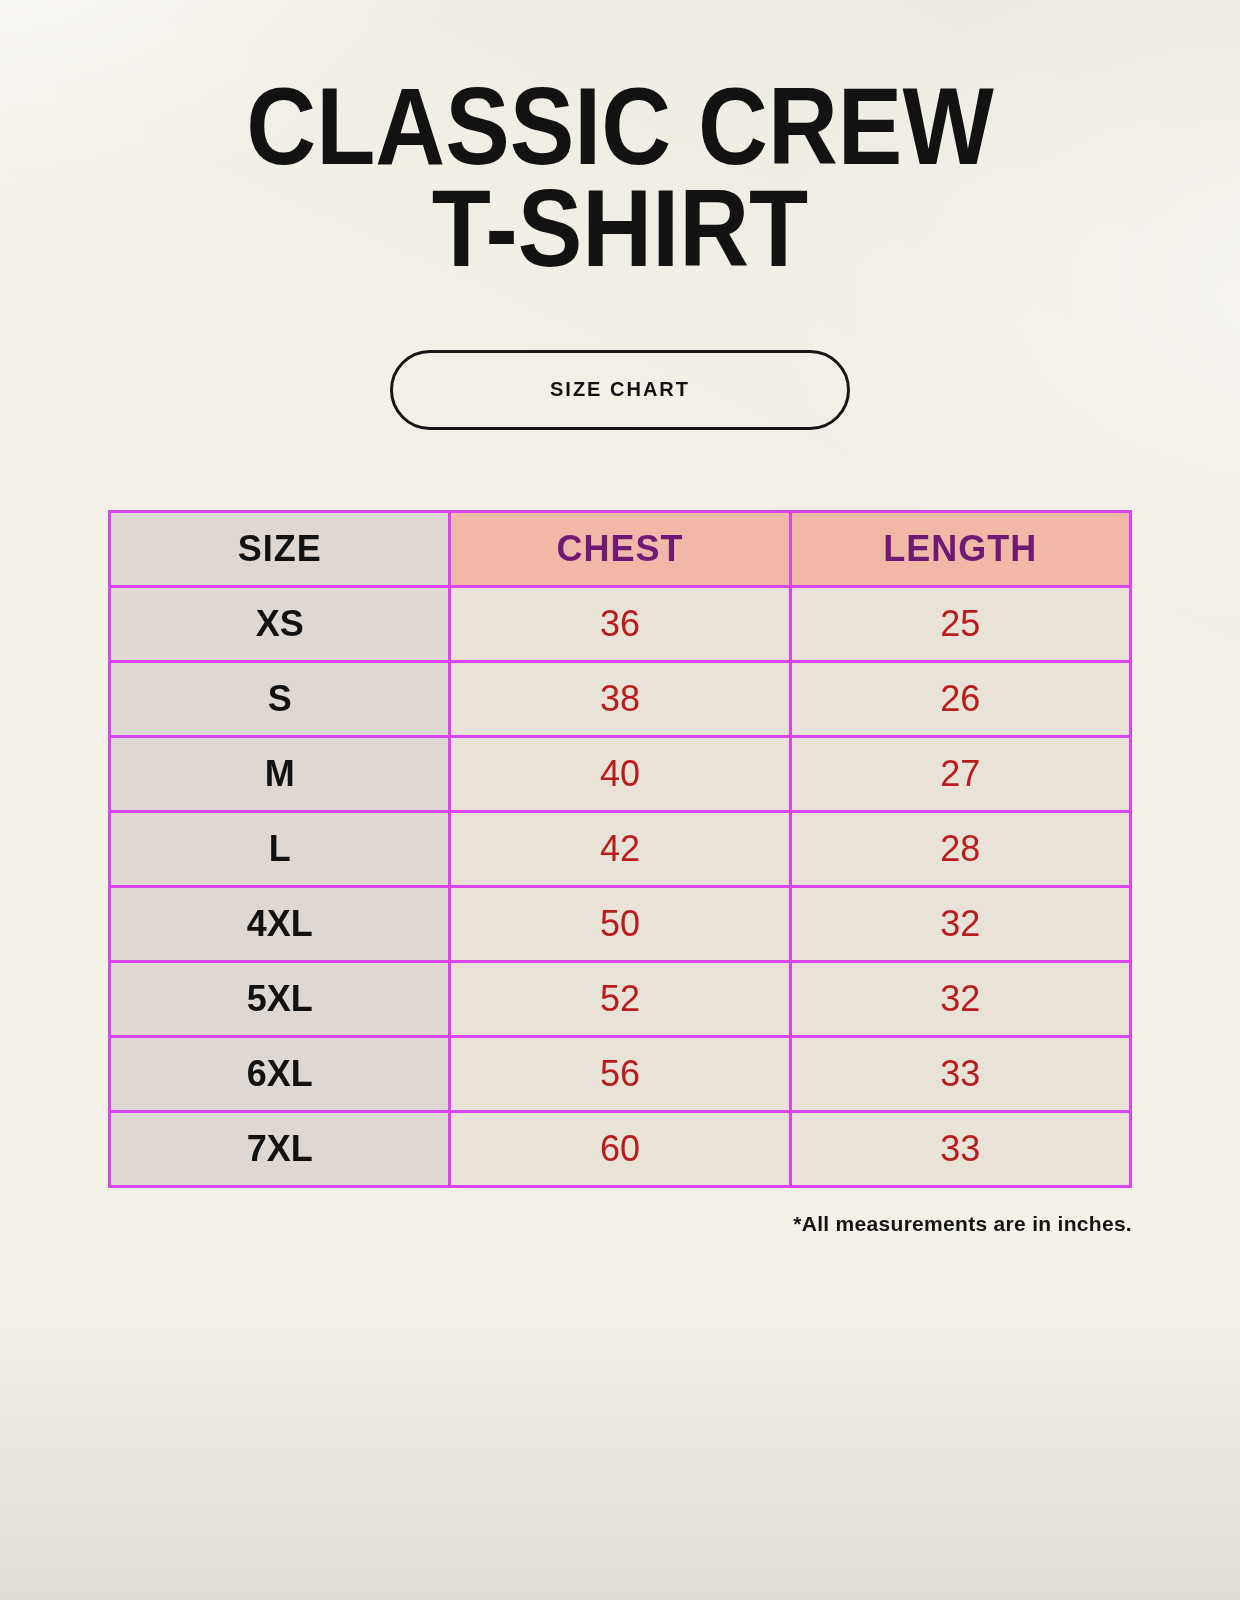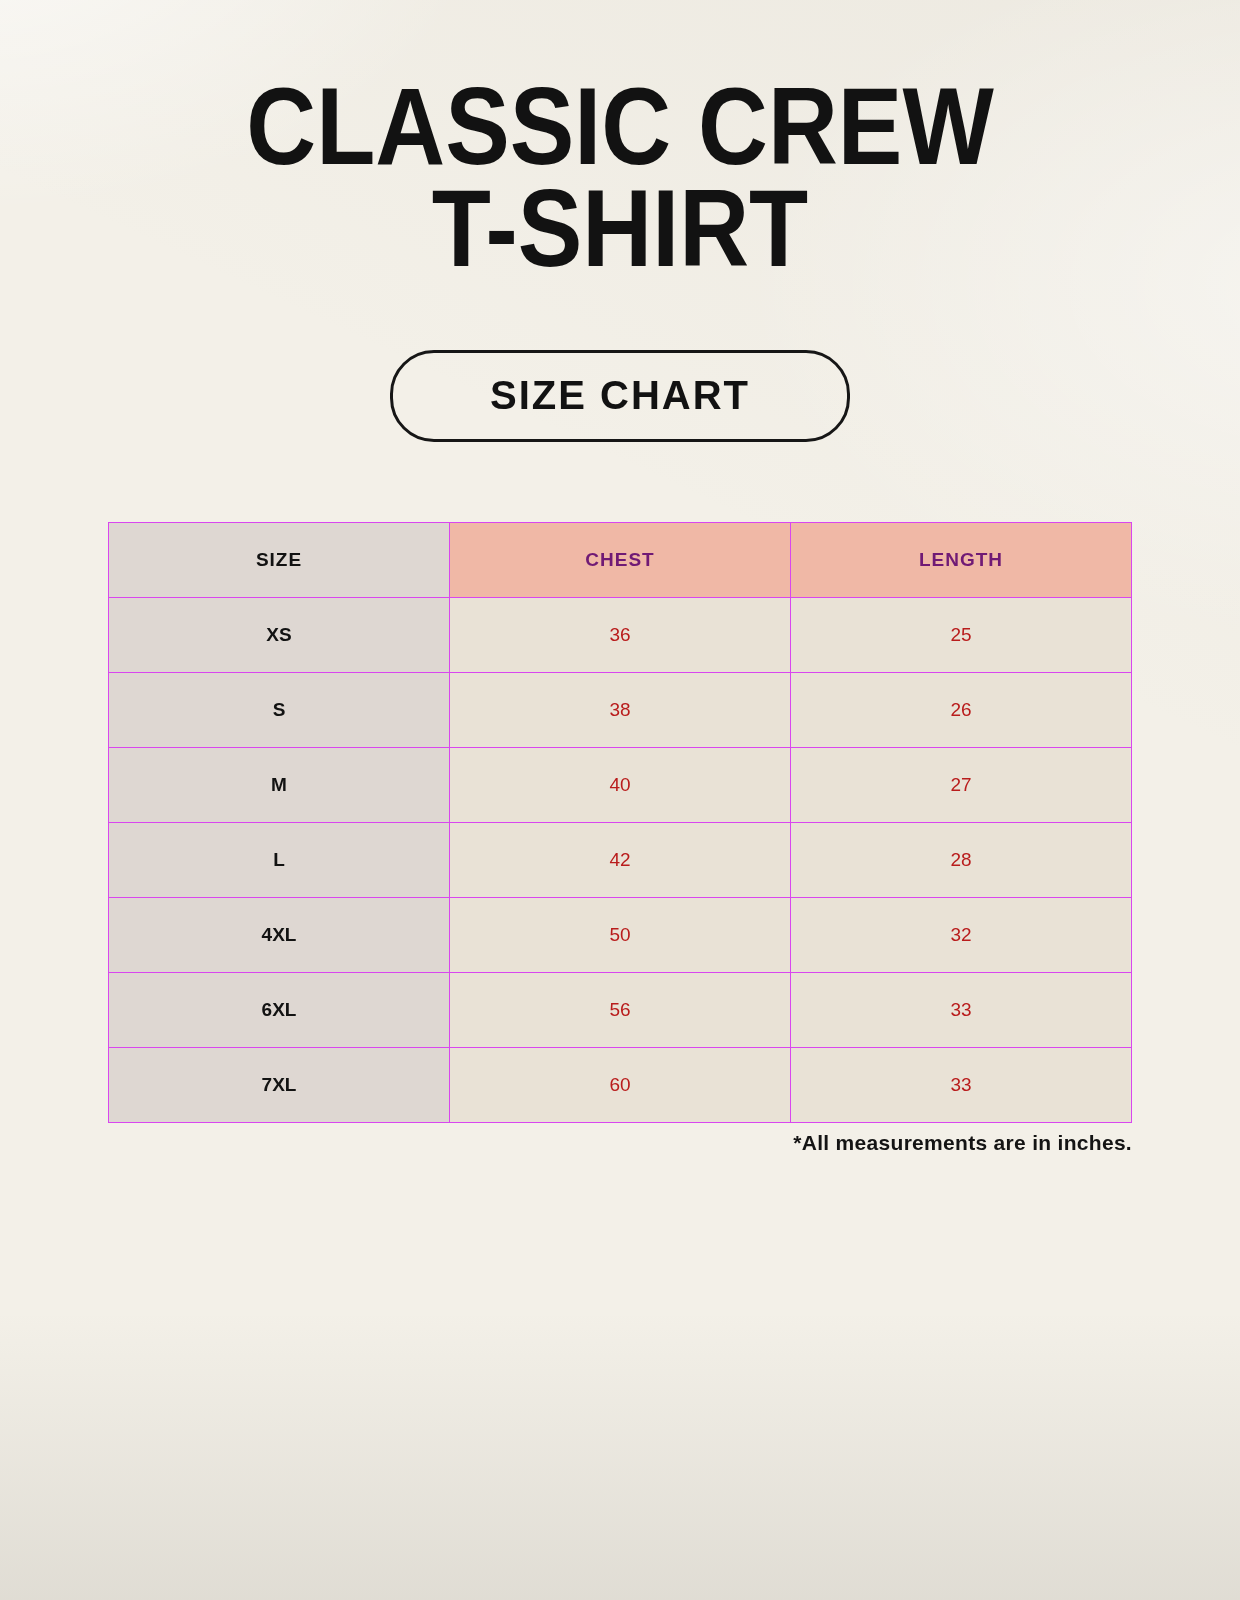--- a/index.html
+++ b/index.html
@@ -28,48 +28,48 @@
     line-height: 0.93;
     letter-spacing: 0px;
     color: #121212;
     transform: scaleX(0.88);
     transform-origin: 50% 0;
   }
   .title-line { display: block; }
 
   .pill {
     width: 460px;
-    height: 92px;
+    height: 80px;
     margin: 70px auto 0;
     border: 3px solid #161616;
     border-radius: 44px;
     display: flex;
     align-items: center;
     justify-content: center;
-    font-size: 40px;
+    font-size: 20px;
     font-weight: bold;
     letter-spacing: 2px;
     color: #121212;
     background: transparent;
     cursor: pointer;
   }
 
   table.size-table {
     width: 1024px;
     margin: 80px auto 0;
     border-collapse: collapse;
     table-layout: fixed;
   }
   .size-table th,
   .size-table td {
-    border: 1px solid #d946ef;
+    border: 3px solid #d946ef;
     height: 75px;
     text-align: center;
     vertical-align: middle;
-    font-size: 19px;
+    font-size: 36px;
     padding: 0;
   }
   .size-table th {
     font-weight: bold;
     letter-spacing: 1px;
     color: #701a75;
   }
   .size-table th.accent { background: #f0b8a6; }
   .size-table .size-col {
     background: #ded7d2;
@@ -77,21 +77,21 @@
     color: #121212;
   }
   .size-table td.value {
     background: #e9e2d6;
     font-weight: normal;
     color: #b91c1c;
   }
 
   .footnote {
     width: 1024px;
-    margin: 8px auto 0;
+    margin: 24px auto 0;
     text-align: right;
     font-size: 21px;
     font-weight: bold;
     letter-spacing: 0.3px;
     color: #141414;
   }
 </style>
 </head>
 <body>
 
@@ -134,20 +134,25 @@
         <td class="size-col">L</td>
         <td class="value">42</td>
         <td class="value">28</td>
       </tr>
       <tr>
         <td class="size-col">4XL</td>
         <td class="value">50</td>
         <td class="value">32</td>
       </tr>
       <tr>
+        <td class="size-col">5XL</td>
+        <td class="value">52</td>
+        <td class="value">32</td>
+      </tr>
+      <tr>
         <td class="size-col">6XL</td>
         <td class="value">56</td>
         <td class="value">33</td>
       </tr>
       <tr>
         <td class="size-col">7XL</td>
         <td class="value">60</td>
         <td class="value">33</td>
       </tr>
     </tbody>

